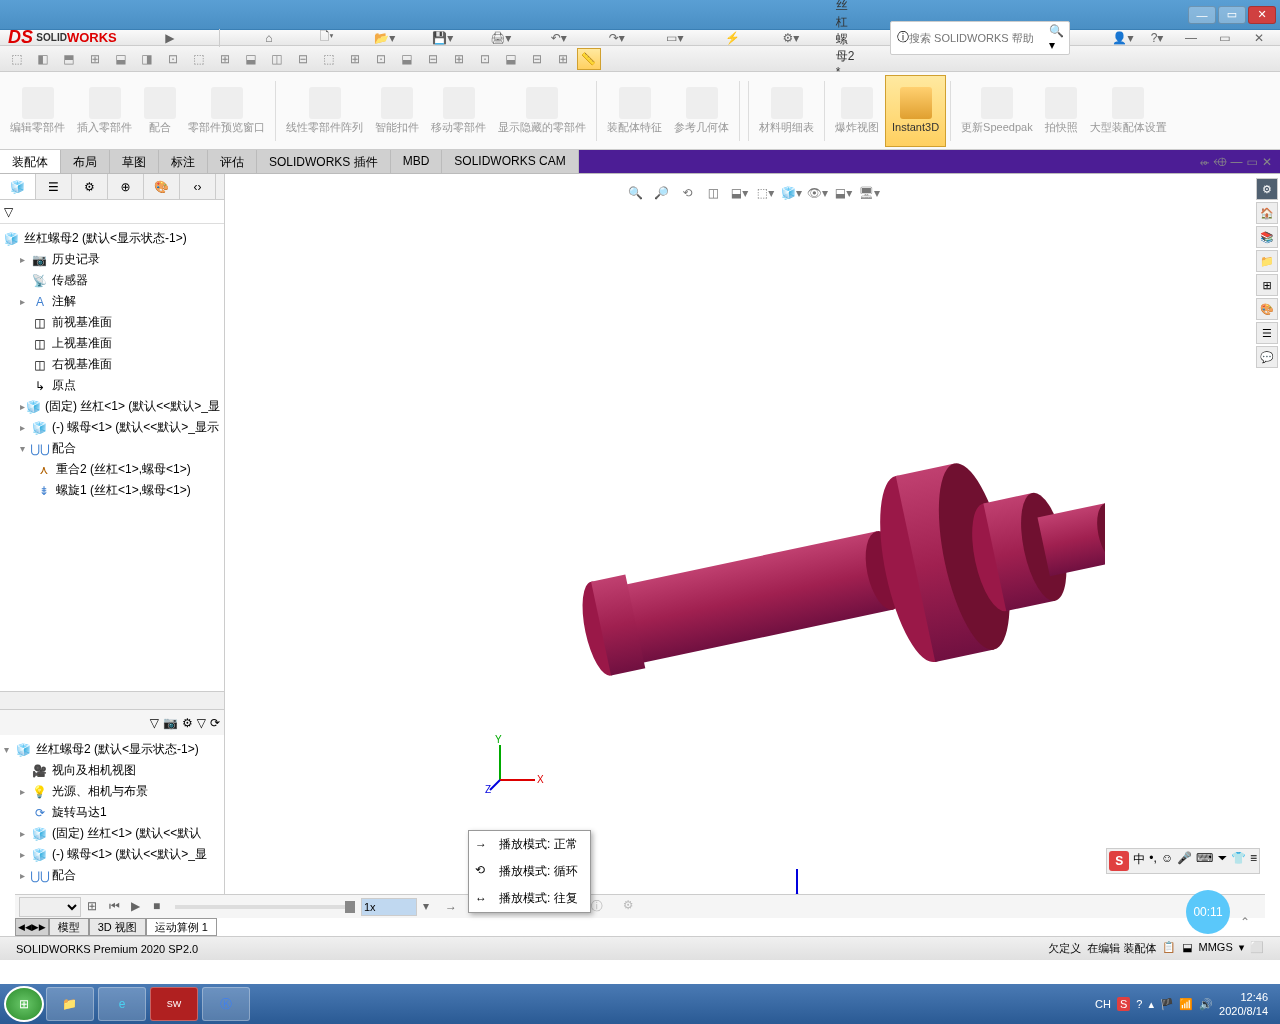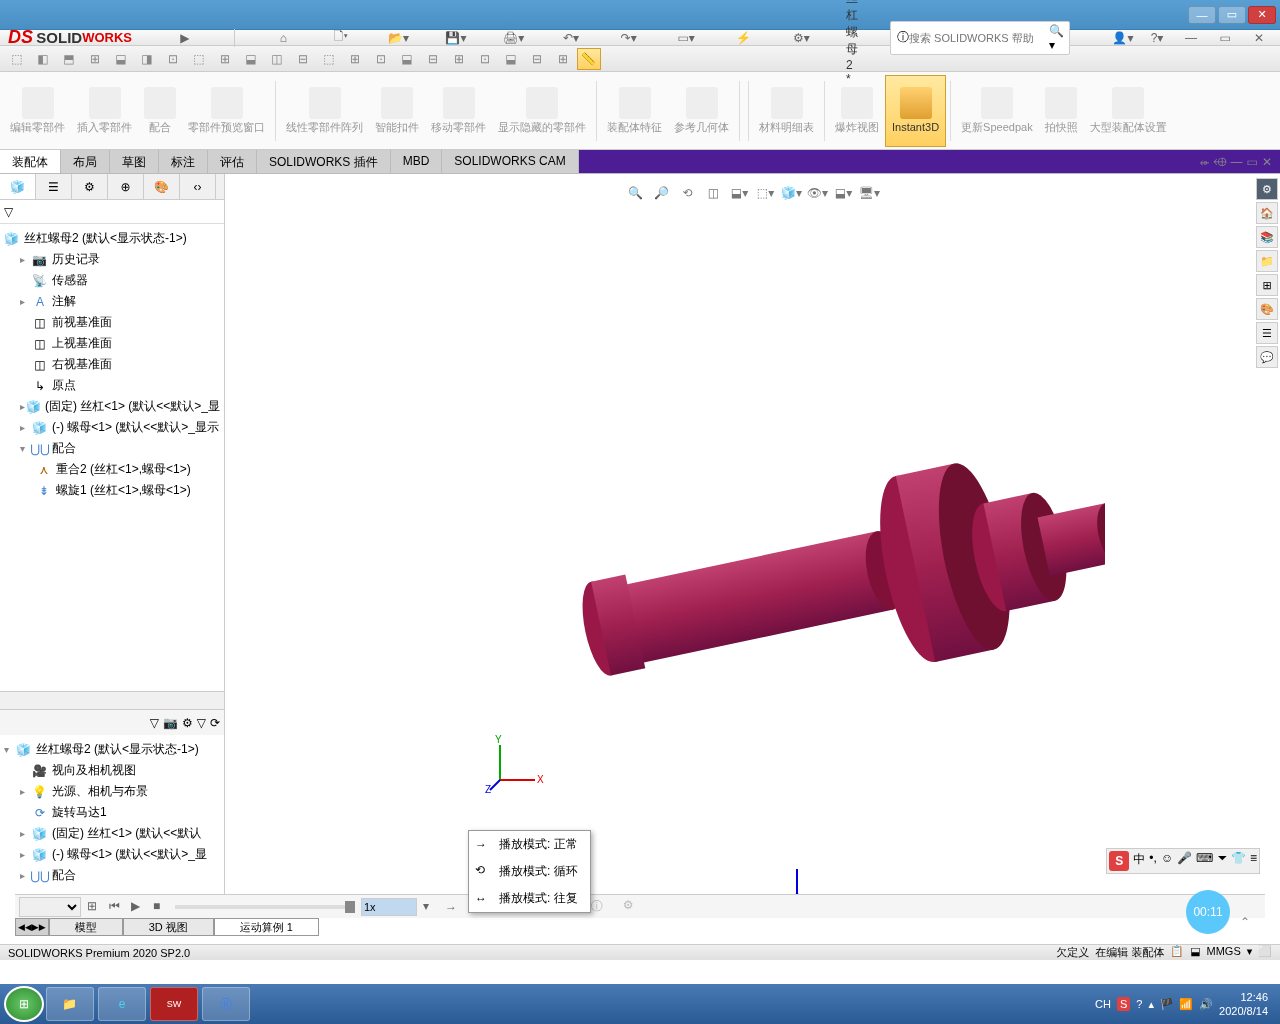--- a/index.html
+++ b/index.html
@@ -8,21 +8,21 @@
 
 .win-titlebar { height: 30px; background: linear-gradient(#5a9fd4, #4a8fc4); display: flex; align-items: center; padding: 0 4px; border-bottom: 1px solid #3a7fb4; }
 .win-btns { margin-left: auto; display: flex; gap: 2px; }
 .win-btn { width: 28px; height: 18px; background: rgba(255,255,255,0.3); border: 1px solid rgba(0,0,0,0.2); border-radius: 3px; display: flex; align-items: center; justify-content: center; color: #fff; font-size: 11px; cursor: pointer; }
 .win-close { background: #d04040; }
 
 
 .menubar { height: 16px; background: linear-gradient(#fafafa, #e8e8e8); display: flex; align-items: center; border-bottom: 1px solid #ccc; gap: 32px; }
 .logo { display: flex; align-items: center; padding: 0 8px; font-weight: bold; }
 .logo-ds { font-style: italic; color: #d00; font-size: 18px; }
-.logo-solid { color: #333; font-size: 15px; }
+.logo-solid { color: #333; font-size: 10px; }
 .logo-works { color: #d00; font-size: 13px; }
 .menu-icon { width: 22px; height: 22px; margin: 0 2px; display: flex; align-items: center; justify-content: center; cursor: pointer; color: #666; }
 .menu-sep { width: 1px; height: 18px; background: #ccc; margin: 0 4px; }
 .doc-title { flex: 1; text-align: left; color: #333; }
 .search-box { display: flex; align-items: center; border: 1px solid #ccc; border-radius: 2px; padding: 2px 6px; background: #fff; width: 180px; }
 .search-box input { border: none; outline: none; font-size: 11px; width: 140px; }
 .help-icons { display: flex; gap: 8px; padding: 0 8px; }
 
 
 .small-toolbar { height: 26px; background: linear-gradient(#f5f5f5, #e5e5e5); display: flex; align-items: center; padding: 0 4px; border-bottom: 1px solid #ccc; }
@@ -85,25 +85,25 @@
 .pb-select { border: 1px solid #ccc; padding: 2px 20px; width: 62px; font-size: 11px; }
 .pb-btn { width: 16px; height: 16px; cursor: pointer; color: #666; }
 .pb-slider { flex: 0 0 180px; height: 4px; background: #ddd; position: relative; }
 .pb-thumb { position: absolute; right: 0; top: -4px; width: 10px; height: 12px; background: #888; }
 .pb-speed { width: 56px; border: 1px solid #ccc; padding: 2px; background: #c0d8f0; font-size: 11px; }
 .pb-tools { display: flex; gap: 8px; color: #bbb; margin-left: 8px; }
 
 
 .bottom-tabs { position: absolute; left: 15px; bottom: 88px; display: flex; height: 18px; }
 .btab-nav { background: #d0d0d0; border: 1px solid #999; padding: 0 2px; font-size: 9px; display: flex; align-items: center; }
-.btab { background: #e8e8e8; border: 1px solid #999; padding: 0 25px; font-size: 11px; cursor: pointer; display: flex; align-items: center; }
+.btab { background: #e8e8e8; border: 1px solid #999; padding: 0 8px; font-size: 11px; cursor: pointer; display: flex; align-items: center; }
 .btab.active { background: #fff; }
 
 
-.statusbar { position: absolute; left: 0; bottom: 64px; right: 0; height: 16px; background: linear-gradient(#f0f0f0, #e0e0e0); border-top: 1px solid #ccc; display: flex; align-items: center; padding: 0 8px; font-size: 11px; }
+.statusbar { position: absolute; left: 0; bottom: 64px; right: 0; height: 24px; background: linear-gradient(#f0f0f0, #e0e0e0); border-top: 1px solid #ccc; display: flex; align-items: center; padding: 0 16px; font-size: 11px; }
 .statusbar .sb-right { margin-left: auto; display: flex; gap: 6px; align-items: flex-start; }
 
 
 .ime-bar { position: absolute; right: 20px; bottom: 150px; display: flex; gap: 4px; background: #f0f0f0; border: 1px solid #ccc; padding: 2px; }
 .ime-s { width: 20px; height: 20px; background: #e04040; color: #fff; border-radius: 3px; display: flex; align-items: center; justify-content: center; font-weight: bold; }
 
 
 .rec-ind { position: absolute; right: 50px; bottom: 90px; width: 44px; height: 44px; border-radius: 50%; background: #5ac8fa; color: #fff; display: flex; align-items: center; justify-content: center; font-size: 12px; }
 
 

